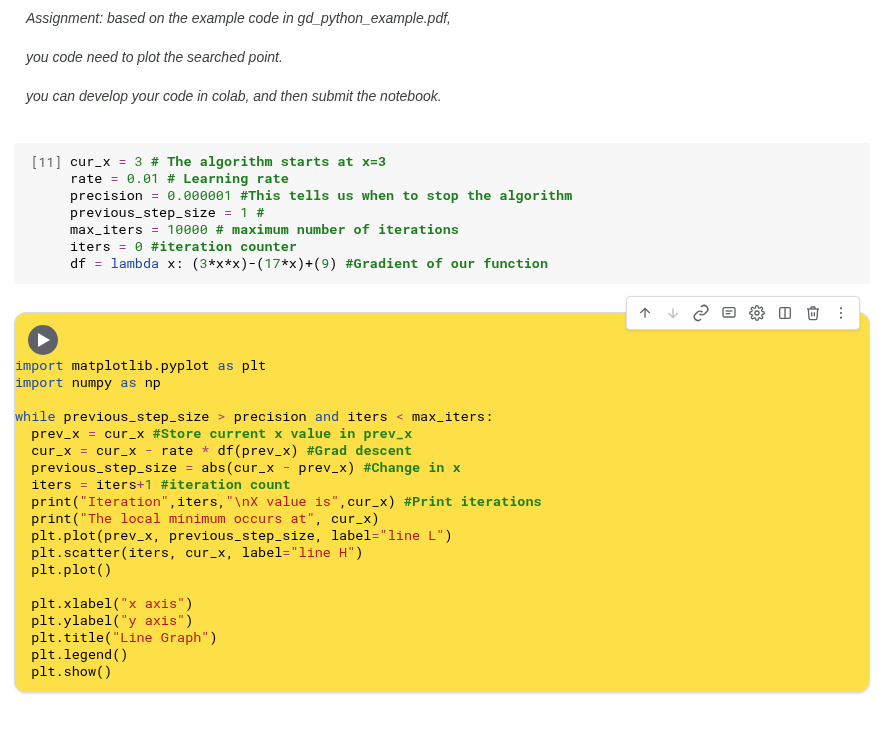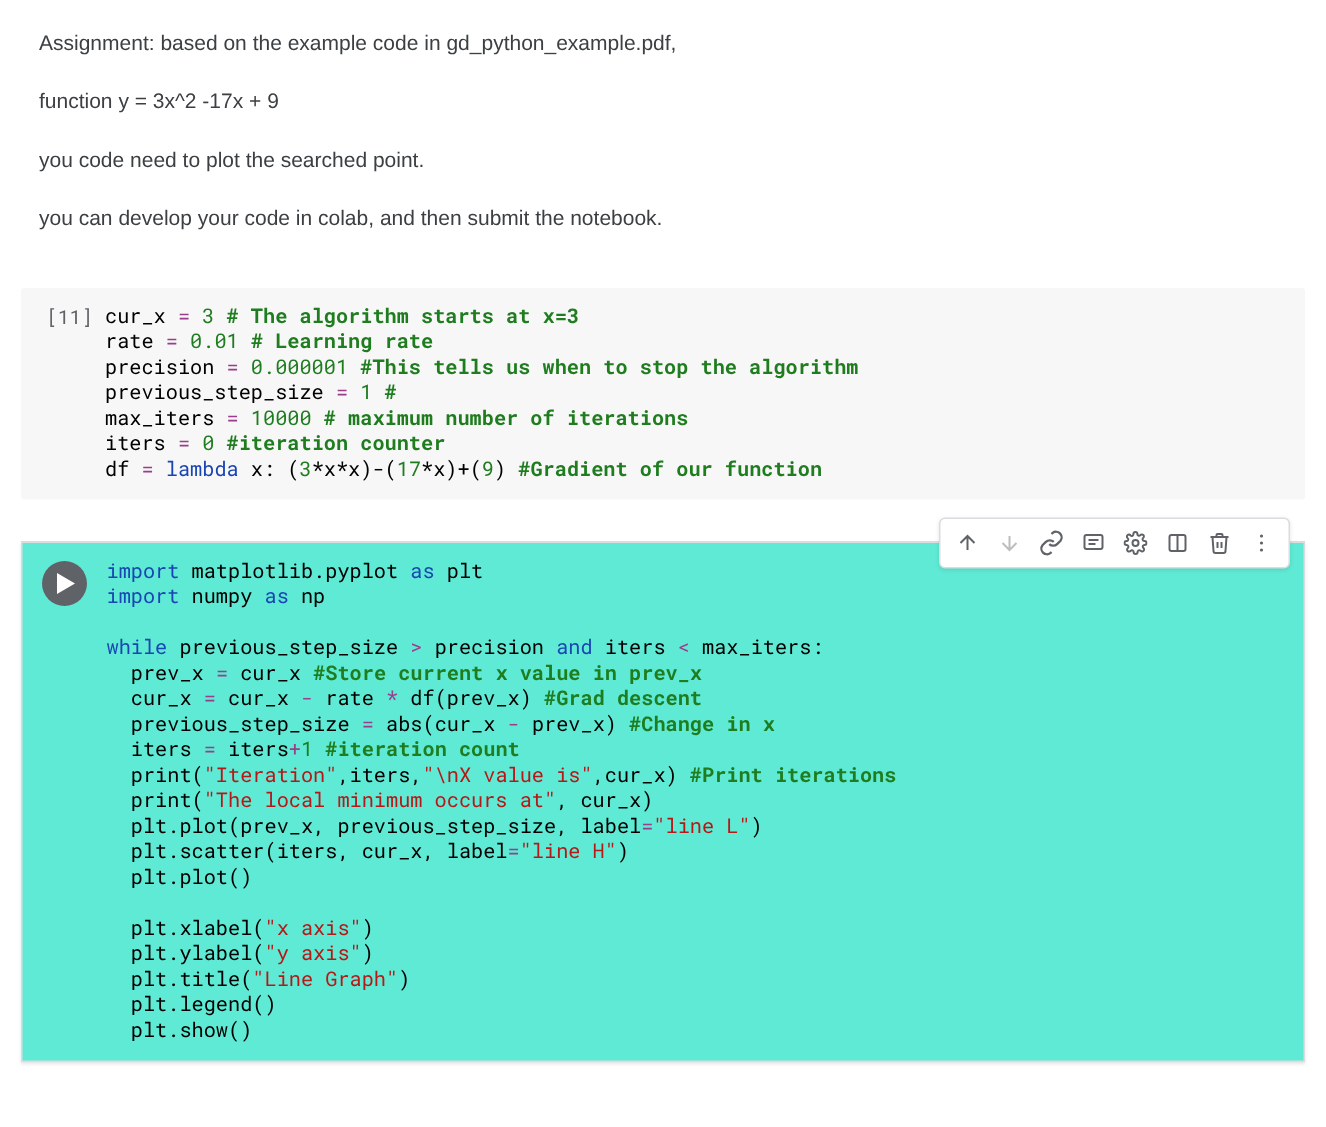--- a/index.html
+++ b/index.html
@@ -5,41 +5,43 @@
   * { box-sizing: border-box; }
   body {
     margin: 0;
     padding: 0;
     font-family: Arial, sans-serif;
     background: #ffffff;
     color: #3c4043;
     width: 884px;
   }
   .assignment-block {
-    padding: 18px 26px 14px 26px;
+    padding: 8px 26px 14px 26px;
     font-size: 14px;
     line-height: 1.5;
+    font-style: italic;
   }
   .assignment-block p { margin: 0 0 18px 0; }
   .cell {
     margin: 4px 14px 16px 14px;
     position: relative;
   }
   .code-cell {
     background: #f7f7f7;
     border-radius: 2px;
     display: flex;
     padding: 8px 0 8px 0;
     justify-content: flex-end;
   }
   .active-cell {
-    background: #5eead4;
+    background: #fde047;
     border: 1px solid #dadce0;
-    border-radius: 0;
+    border-radius: 12px;
     box-shadow: 0 1px 2px rgba(60,64,67,0.15);
+    flex-direction: column;
   }
   .prompt-col {
     width: 56px;
     min-width: 56px;
     text-align: right;
     padding: 2px 8px 0 4px;
     font-family: 'Roboto Mono', 'Menlo', 'Consolas', monospace;
     font-size: 13px;
     color: #5f6368;
     user-select: none;
@@ -100,21 +102,20 @@
     color: #5f6368;
     cursor: pointer;
   }
   .toolbar .tb-btn svg { display: block; }
 </style>
 </head>
 <body>
 
 <div class="assignment-block">
   <p>Assignment: based on the example code in gd_python_example.pdf,</p>
-  <p>function y = 3x^2 -17x + 9</p>
   <p>you code need to plot the searched point.</p>
   <p>you can develop your code in colab, and then submit the notebook.</p>
 </div>
 
 <div class="cell">
   <div class="code-cell">
     <div class="prompt-col">[11]</div>
     <div class="code-block"><span class="tok-id">cur_x </span><span class="tok-op">=</span><span> </span><span class="tok-num">3</span><span> </span><span class="tok-com"># The algorithm starts at x=3</span>
 <span class="tok-id">rate </span><span class="tok-op">=</span><span> </span><span class="tok-num">0.01</span><span> </span><span class="tok-com"># Learning rate</span>
 <span class="tok-id">precision </span><span class="tok-op">=</span><span> </span><span class="tok-num">0.000001</span><span> </span><span class="tok-com">#This tells us when to stop the algorithm</span>

